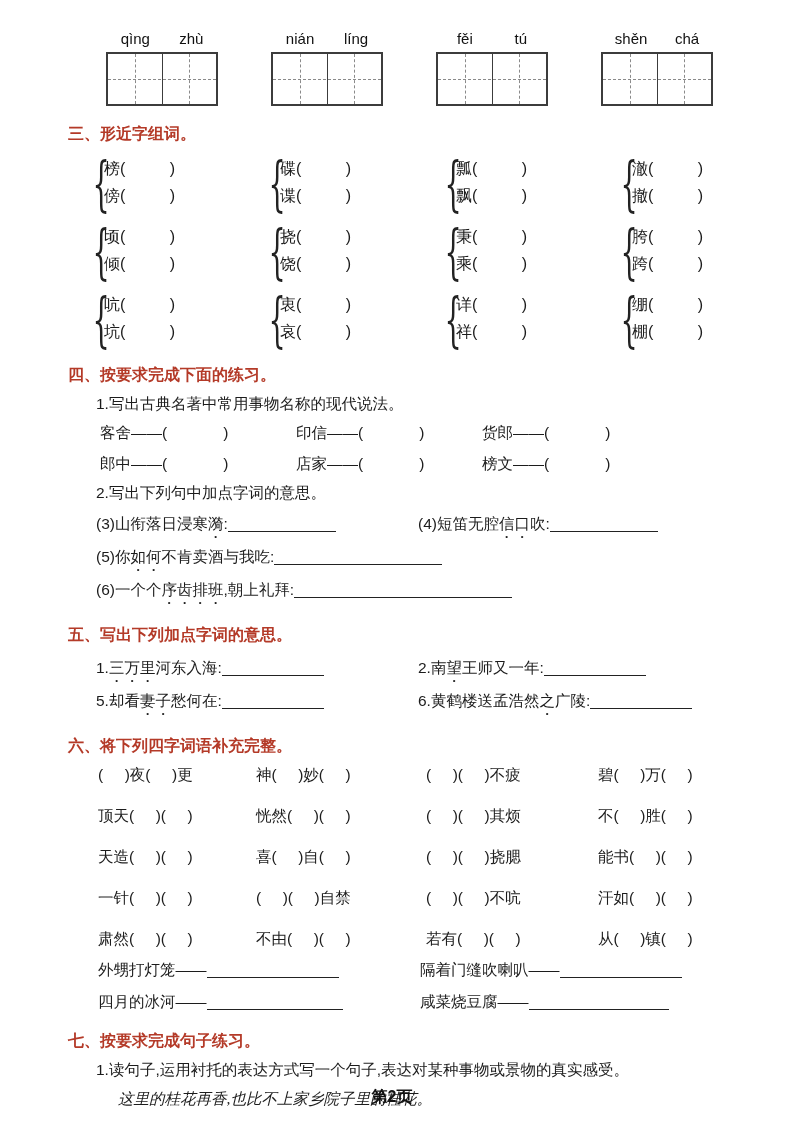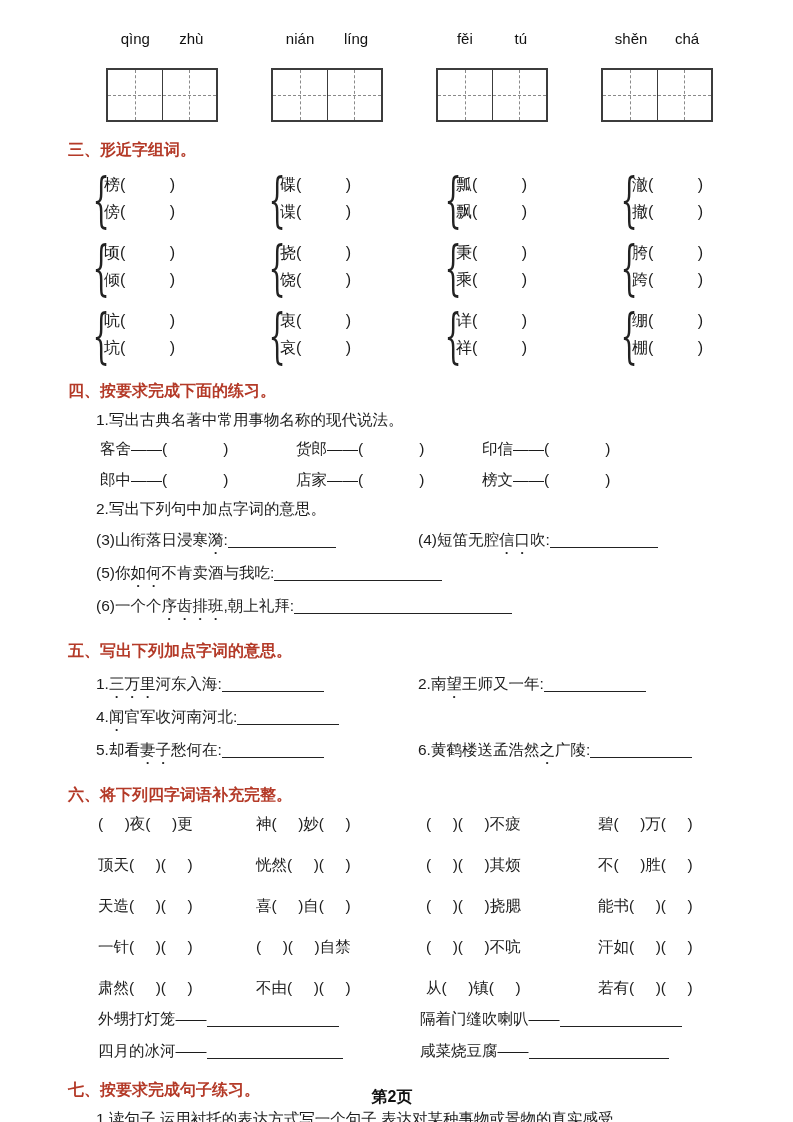--- a/index.html
+++ b/index.html
@@ -9,21 +9,21 @@
     width:793px; height:1122px;
     background:#ffffff;
     font-family:"Liberation Sans","DejaVu Sans",sans-serif;
     color:#1c1c1c;
     font-size:15.5px;
     overflow:hidden;
   }
   
   .pinyin-row { display:flex; justify-content:space-between; margin:30px 80px 0 106px; }
   .pgroup { width:112px; }
-  .plabel { display:flex; justify-content:space-around; font-size:15px; margin-bottom:21px; color:#111; }
+  .plabel { display:flex; justify-content:space-around; font-size:15px; margin-bottom:5px; color:#111; }
   .pbox { position:relative; width:112px; height:54px; border:2px solid #3c3c3c; background:#fff; }
   .pbox .vmid  { position:absolute; left:50%; top:0; bottom:0; border-left:1.6px solid #3c3c3c; }
   .pbox .hdash { position:absolute; top:50%; left:0; right:0; border-top:1.2px dashed #8a8a8a; }
   .pbox .vd1   { position:absolute; left:25%; top:0; bottom:0; border-left:1.2px dashed #8a8a8a; }
   .pbox .vd2   { position:absolute; left:75%; top:0; bottom:0; border-left:1.2px dashed #8a8a8a; }
   
   .sec-title { margin:18px 0 6px 68px; color:#b43a28; font-weight:bold; font-size:16px; }
   
   .pairs-grid { display:grid; grid-template-columns:176px 176px 176px auto; row-gap:12px; margin:10px 0 0 94px; }
   .pair { display:flex; align-items:center; }
@@ -194,41 +194,40 @@
           <span class="pline">绷(          )</span>
           <span class="pline">棚(          )</span>
         </span>
       </div>
   </div>
 
   <div class="sec-title">四、按要求完成下面的练习。</div>
   <div class="qline">1.写出古典名著中常用事物名称的现代说法。</div>
   <div class="terms-grid">
     <span class="term">客舍——(             )</span>
+    <span class="term">印信——(             )</span>
     <span class="term">货郎——(             )</span>
-    <span class="term">印信——(             )</span>
     <span class="term">郎中——(             )</span>
     <span class="term">店家——(             )</span>
     <span class="term">榜文——(             )</span>
   </div>
   <div class="qline">2.写出下列句中加点字词的意思。</div>
   <div class="two-col">
     <div class="ditem"><span>(3)山衔落日浸寒</span><span class="em-dot">漪</span><span>:</span><span class="bl" style="width:108px"></span></div>
     <div class="ditem"><span>(4)短笛无腔</span><span class="em-dot">信口</span><span>吹:</span><span class="bl" style="width:108px"></span></div>
   </div>
   <div class="ditem indent1"><span>(5)你</span><span class="em-dot">如何</span><span>不肯卖酒与我吃:</span><span class="bl" style="width:168px"></span></div>
   <div class="ditem indent1"><span>(6)一个个</span><span class="em-dot">序齿排班</span><span>,朝上礼拜:</span><span class="bl" style="width:218px"></span></div>
 
   <div class="sec-title">五、写出下列加点字词的意思。</div>
   <div class="two-col">
     <div class="ditem"><span>1.</span><span class="em-dot">三万里</span><span>河东入海:</span><span class="bl" style="width:102px"></span></div>
     <div class="ditem"><span>2.南</span><span class="em-dot">望</span><span>王师又一年:</span><span class="bl" style="width:102px"></span></div>
   </div>
   <div class="two-col">
-    <div class="ditem"><span>4.</span><span class="em-dot">闻</span><span>官军收河南河北:</span><span class="bl" style="width:102px"></span></div>
   </div>
   <div class="two-col">
     <div class="ditem"><span>5.却看</span><span class="em-dot">妻子</span><span>愁何在:</span><span class="bl" style="width:102px"></span></div>
     <div class="ditem"><span>6.黄鹤楼送孟浩然</span><span class="em-dot">之</span><span>广陵:</span><span class="bl" style="width:102px"></span></div>
   </div>
 
   <div class="sec-title">六、将下列四字词语补充完整。</div>
   <div class="idiom-grid">
     <span class="phrase">(     )夜(     )更</span>
     <span class="phrase">神(     )妙(     )</span>
@@ -241,22 +240,22 @@
     <span class="phrase">天造(     )(     )</span>
     <span class="phrase">喜(     )自(     )</span>
     <span class="phrase">(     )(     )挠腮</span>
     <span class="phrase">能书(     )(     )</span>
     <span class="phrase">一针(     )(     )</span>
     <span class="phrase">(     )(     )自禁</span>
     <span class="phrase">(     )(     )不吭</span>
     <span class="phrase">汗如(     )(     )</span>
     <span class="phrase">肃然(     )(     )</span>
     <span class="phrase">不由(     )(     )</span>
+    <span class="phrase">若有(     )(     )</span>
     <span class="phrase">从(     )镇(     )</span>
-    <span class="phrase">若有(     )(     )</span>
   </div>
   <div class="xhy-grid">
     <div class="xhy"><span>外甥打灯笼——</span><span class="bl" style="width:132px"></span></div>
     <div class="xhy"><span>隔着门缝吹喇叭——</span><span class="bl" style="width:122px"></span></div>
     <div class="xhy"><span>四月的冰河——</span><span class="bl" style="width:136px"></span></div>
     <div class="xhy"><span>咸菜烧豆腐——</span><span class="bl" style="width:140px"></span></div>
   </div>
 
   <div class="sec-title">七、按要求完成句子练习。</div>
   <div class="qline">1.读句子,运用衬托的表达方式写一个句子,表达对某种事物或景物的真实感受。</div>

